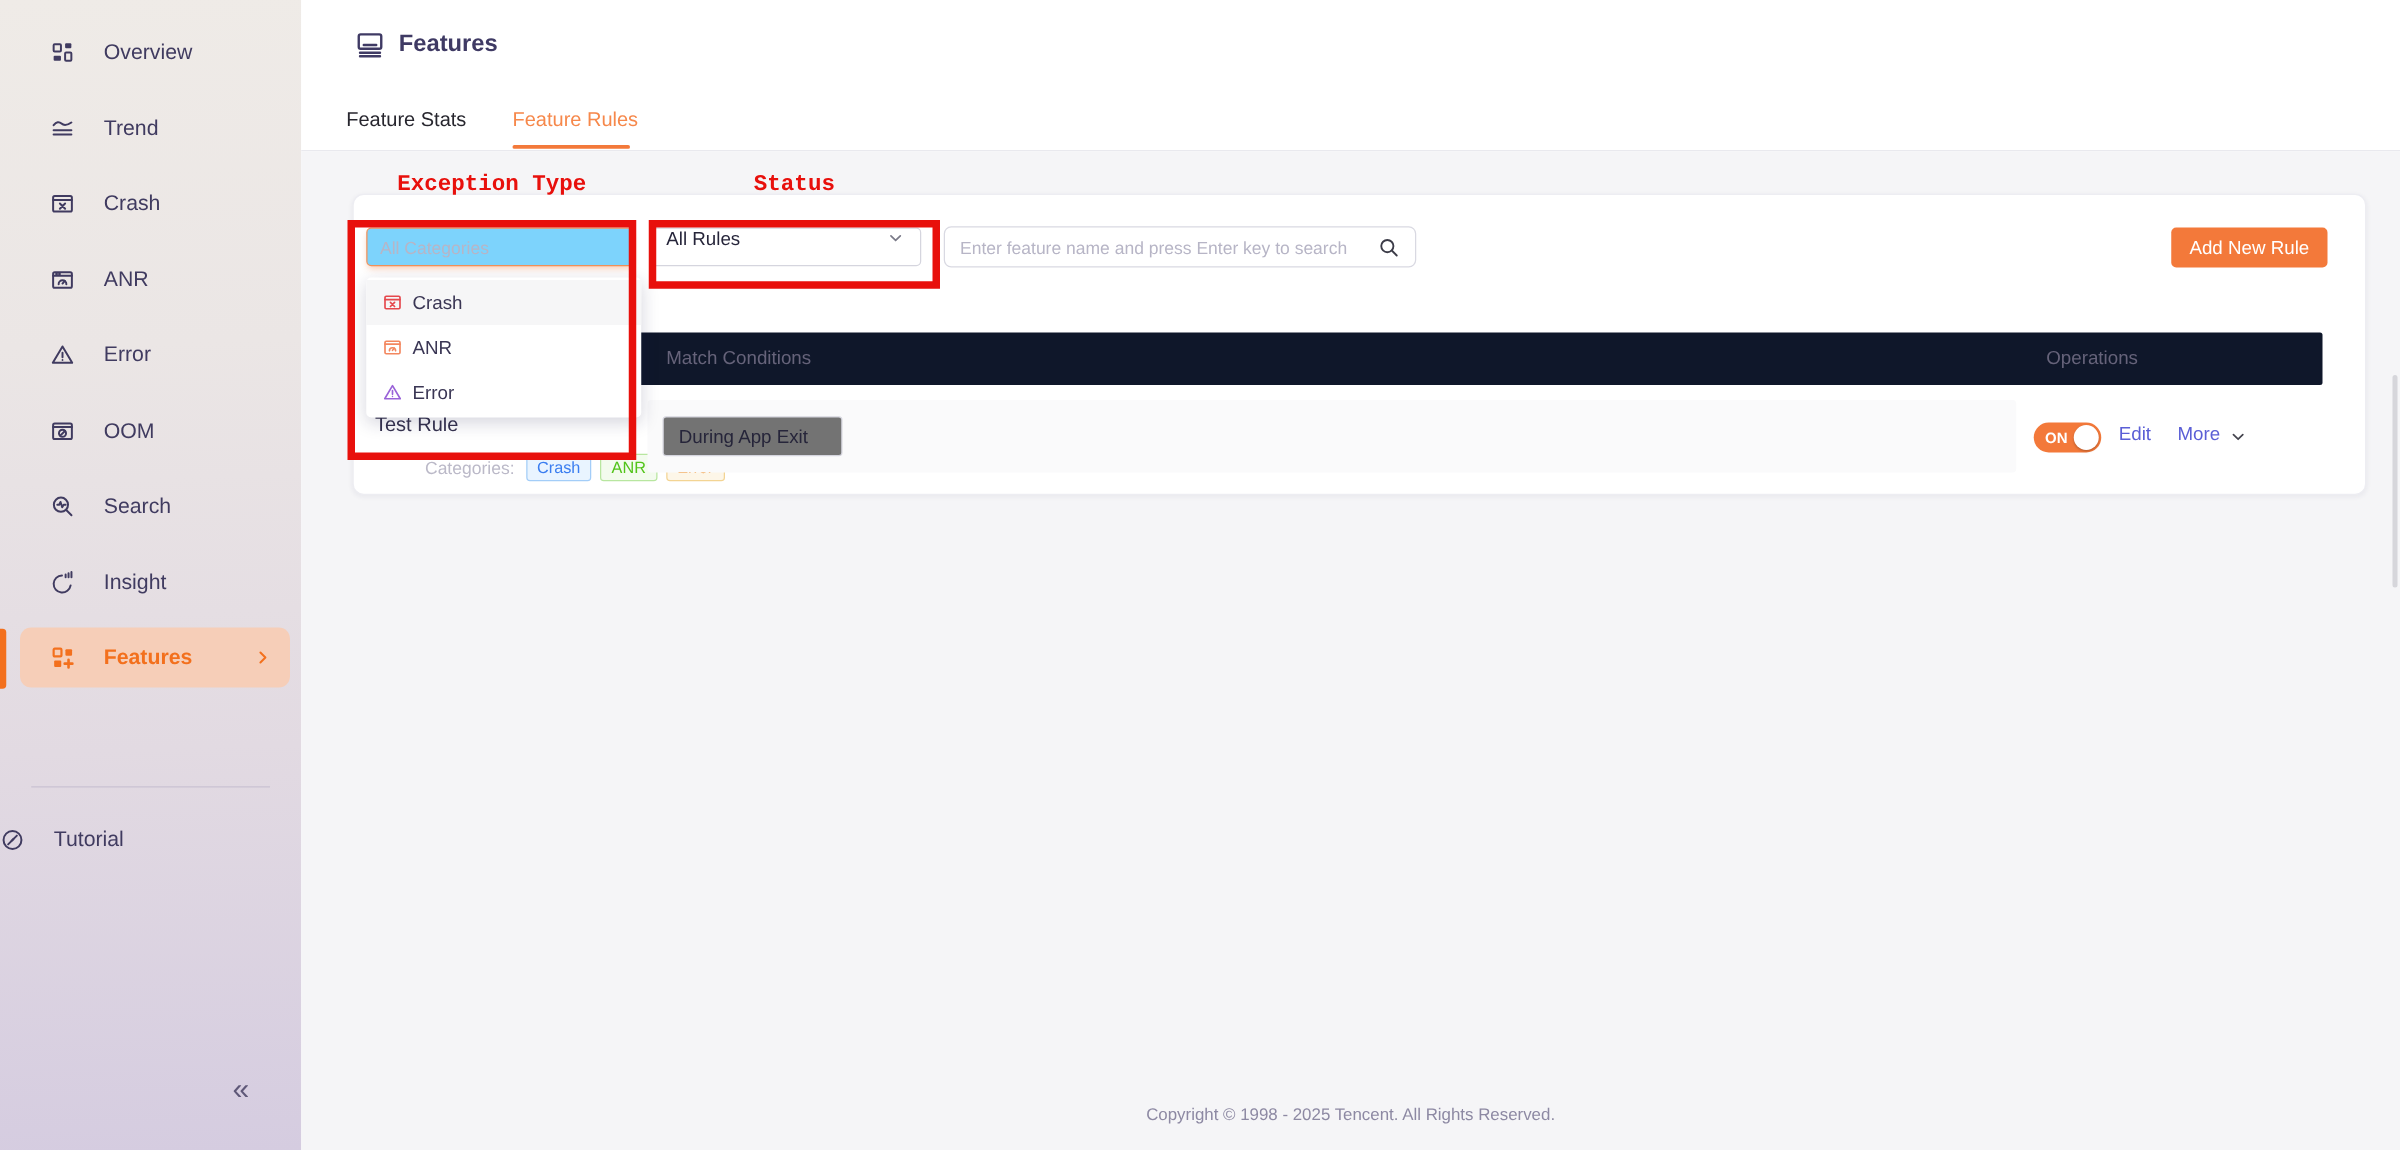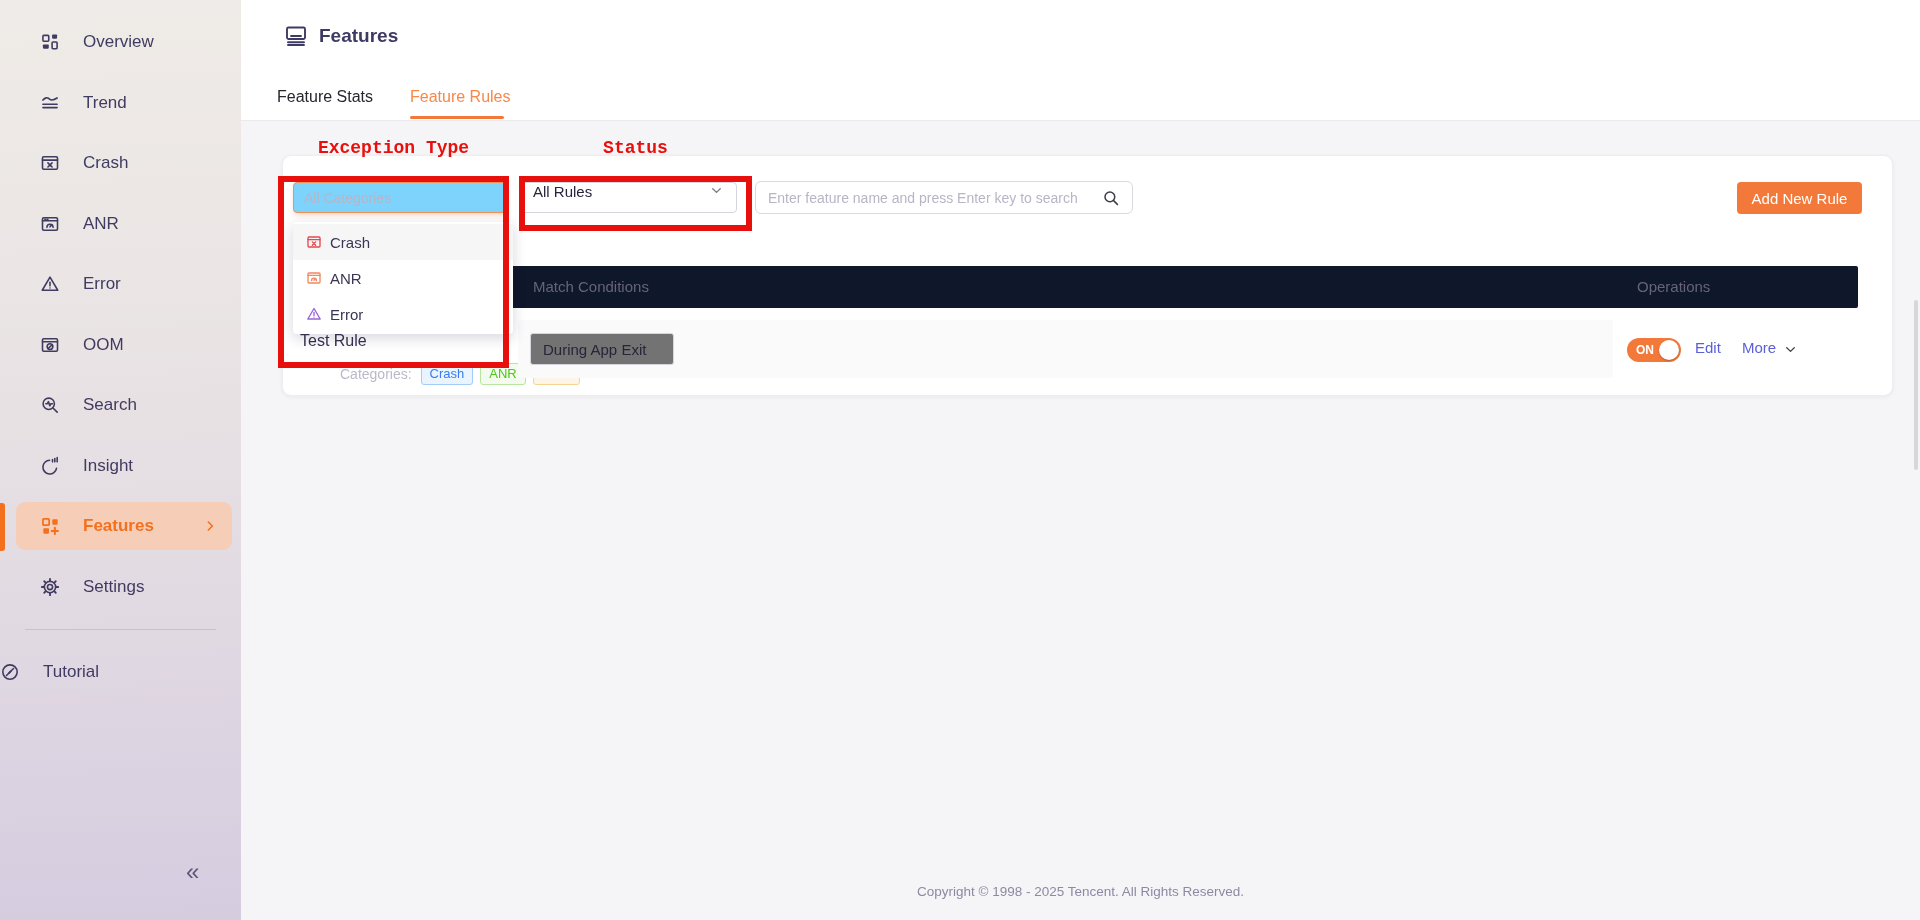--- a/index.html
+++ b/index.html
@@ -221,30 +221,20 @@
           </svg>
           </span>
         <span>Features</span>
         <span class="chev-right">
           <svg class="ic" width="16" height="16" viewBox="0 0 24 24" fill="none" stroke="currentColor" stroke-width="2.4" stroke-linecap="round" stroke-linejoin="round">
             <path d="M9.5 6 L15.5 12 L9.5 18"></path>
           </svg>
           </span>
       </div>
 
-      <div class="side-item">
-        <span class="sicon">
-          <svg class="ic" width="20" height="20" viewBox="0 0 24 24" fill="none" stroke="currentColor" stroke-width="1.9" stroke-linecap="round">
-            <circle cx="12" cy="12" r="3.1"></circle>
-              <circle cx="12" cy="12" r="6.8"></circle>
-            <path d="M19 12 H21.8 M16.95 16.95 L18.9 18.9 M12 19 V21.8 M7.05 16.95 L5.1 18.9 M5 12 H2.2 M7.05 7.05 L5.1 5.1 M12 5 V2.2 M16.95 7.05 L18.9 5.1" stroke-width="2.2"></path>
-          </svg>
-          </span>
-        <span>Settings</span>
-      </div>
     </nav>
 
     <div class="side-divider"></div>
 
     <div class="side-tutorial">
       <span class="sicon">
         <svg class="ic" width="20" height="20" viewBox="0 0 24 24" fill="none" stroke="currentColor" stroke-width="1.9" stroke-linecap="round">
           <circle cx="12" cy="12" r="8.6"></circle>
             <path d="M7.8 16.2 L16.2 7.8"></path>
           <ellipse cx="12" cy="12" rx="1.1" ry="2.8" transform="rotate(45 12 12)" fill="currentColor" stroke="none"></ellipse>

